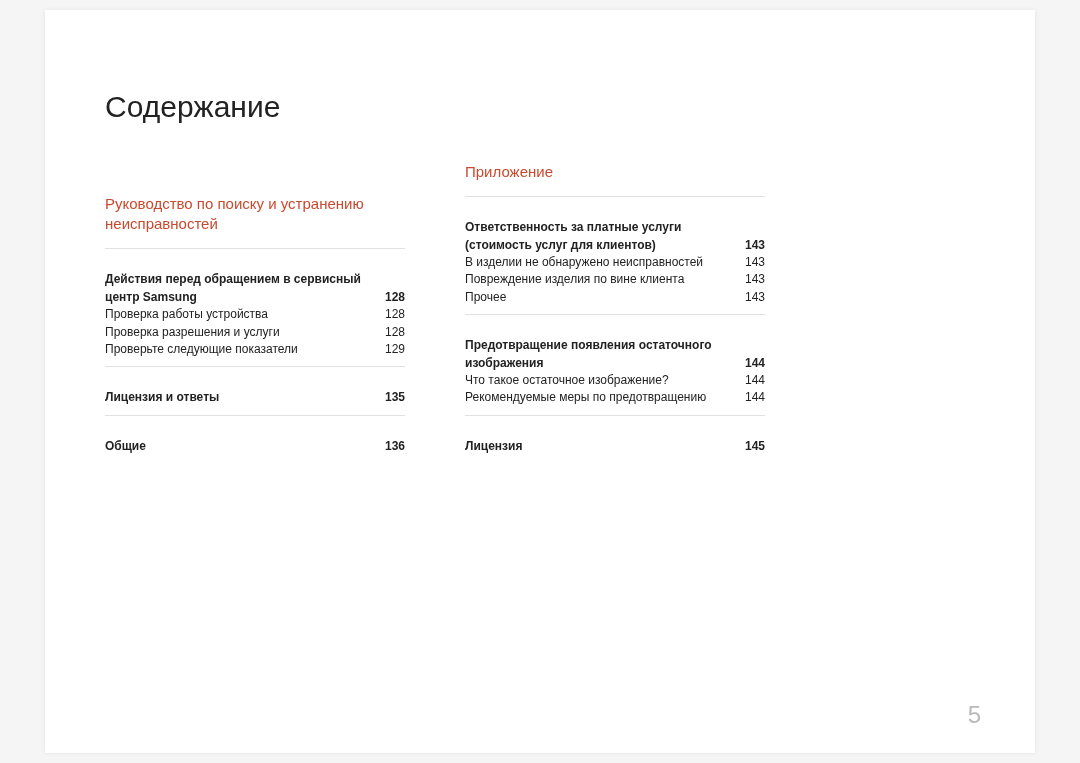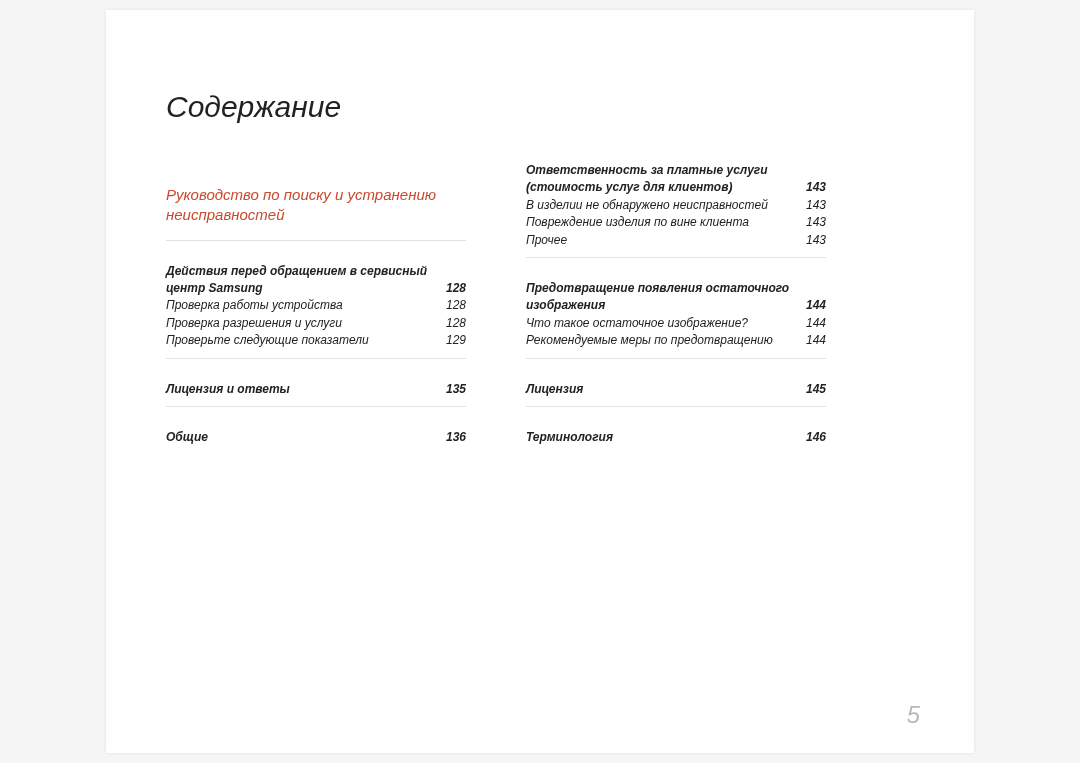--- a/index.html
+++ b/index.html
@@ -6,25 +6,24 @@
     margin: 0;
     padding: 0;
     width: 1080px;
     height: 763px;
     background: #f5f5f5;
     font-family: Arial, Helvetica, sans-serif;
   }
   .page {
     position: relative;
     margin: 10px auto;
-    width: 868px;
+    width: 990px;
     height: 743px;
     background: #ffffff;
     box-shadow: 0 0 4px rgba(0,0,0,0.08);
-    font-style: italic;
   }
   .content {
     padding: 80px 60px 0 60px;
   }
   .title {
     font-size: 30px;
     font-weight: 400;
     color: #222;
     margin: 0 0 38px 0;
   }
@@ -127,20 +126,21 @@
             <span class="toc-label">Общие</span>
             <span class="toc-page">136</span>
           </div>
         </div>
 
 
       </div>
 
       <div class="col">
 
+        <div class="section-heading">Приложение</div>
 
         <div class="group">
           <div class="toc-row bold">
             <span class="toc-label">Ответственность за платные услуги (стоимость услуг для клиентов)</span>
             <span class="toc-page">143</span>
           </div>
           <div class="toc-row">
             <span class="toc-label">В изделии не обнаружено неисправностей</span>
             <span class="toc-page">143</span>
           </div>
@@ -169,26 +169,20 @@
           </div>
         </div>
 
         <div class="group">
           <div class="toc-row bold">
             <span class="toc-label">Лицензия</span>
             <span class="toc-page">145</span>
           </div>
         </div>
 
-        <div class="group">
-          <div class="toc-row bold">
-            <span class="toc-label">Терминология</span>
-            <span class="toc-page">146</span>
-          </div>
-        </div>
 
       </div>
 
     </div>
   </div>
 
   <div class="page-number">5</div>
 </div>
 
 </body></html>

